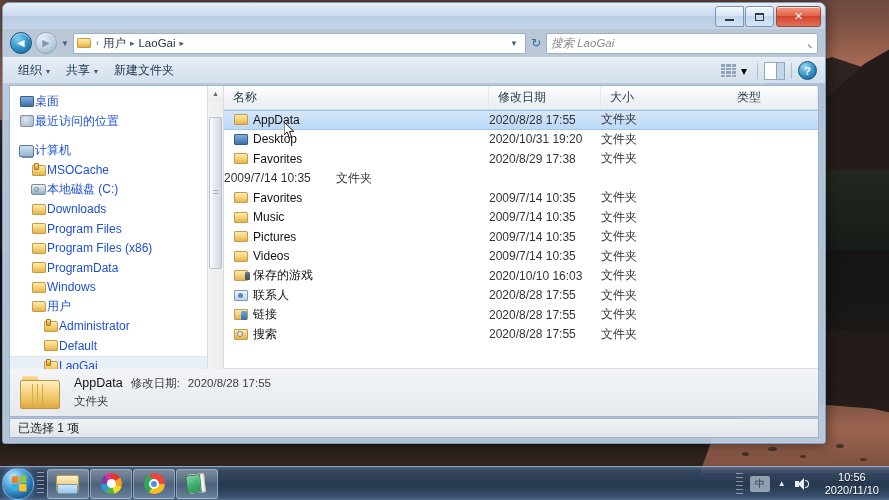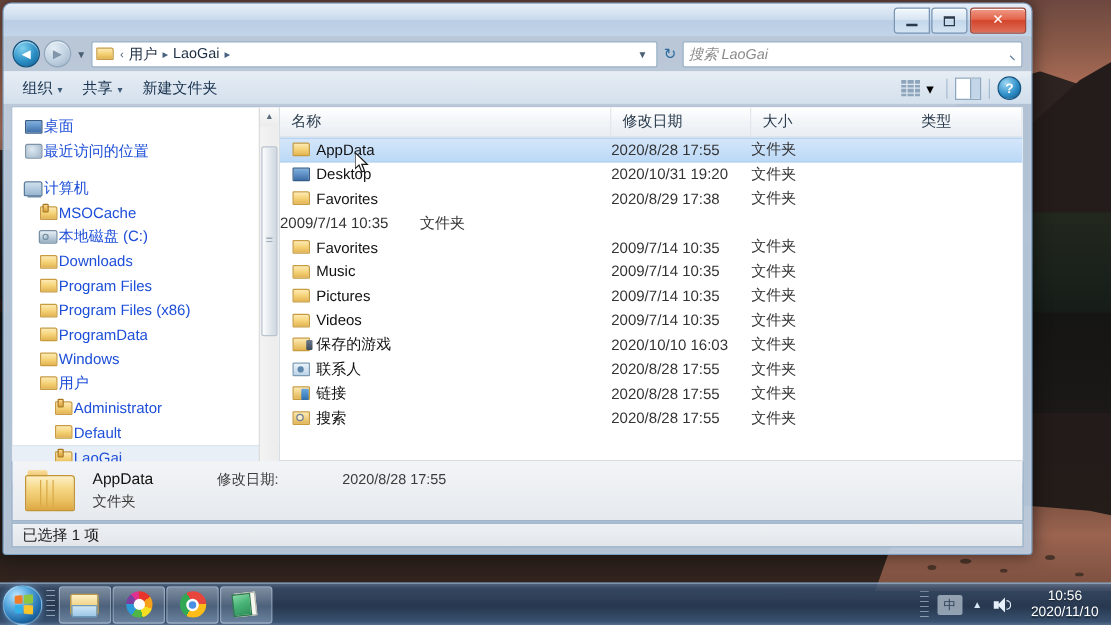--- a/index.html
+++ b/index.html
@@ -200,21 +200,21 @@
   .det-bigico .tab{position:absolute;left:2px;top:1px;width:16px;height:6px;border-radius:2px 2px 0 0;
     background:linear-gradient(180deg,#fbe0a0,#e9c168);}
   .det-bigico .body{position:absolute;left:0;top:5px;width:40px;height:29px;border-radius:2px 3px 2px 2px;
     background:linear-gradient(180deg,#fdf0c6 0%,#f6d887 35%,#ebc263 70%,#dca843 100%);
     border:1px solid #c29536;box-sizing:border-box;}
   .det-bigico .body::after{content:"";position:absolute;left:11px;top:3px;width:1px;height:22px;
     box-shadow:0 0 0 0 #c29536, 5px 0 0 0 #d8ab48, 10px 0 0 0 #d8ab48;background:#d8ab48;}
   .det-text{display:flex;flex-direction:column;gap:3px;min-width:0;}
   .det-l1{display:flex;align-items:baseline;gap:8px;}
   .det-name{font-size:12.5px;color:#111;}
-  .det-meta{font-size:11.5px;color:#3c3c3c;margin-left:43px;}
+  .det-meta{font-size:11.5px;color:#3c3c3c;}
   .det-l2{font-size:11.5px;color:#3c3c3c;}
 
   
   .statusbar{position:absolute;left:6px;right:6px;bottom:5px;height:20px;
     background:linear-gradient(180deg,#eef1f4,#e2e6ea);border:1px solid #9db4ca;box-sizing:border-box;
     display:flex;align-items:center;padding-left:8px;font-size:12px;color:#1c1c1c;}
 
   
   #taskbar{position:absolute;left:0;bottom:0;width:889px;height:33px;
     background:linear-gradient(180deg,rgba(86,116,150,.78) 0%,rgba(52,78,110,.82) 12%,rgba(38,60,88,.86) 55%,rgba(60,92,128,.84) 92%,rgba(96,132,168,.8) 100%);

